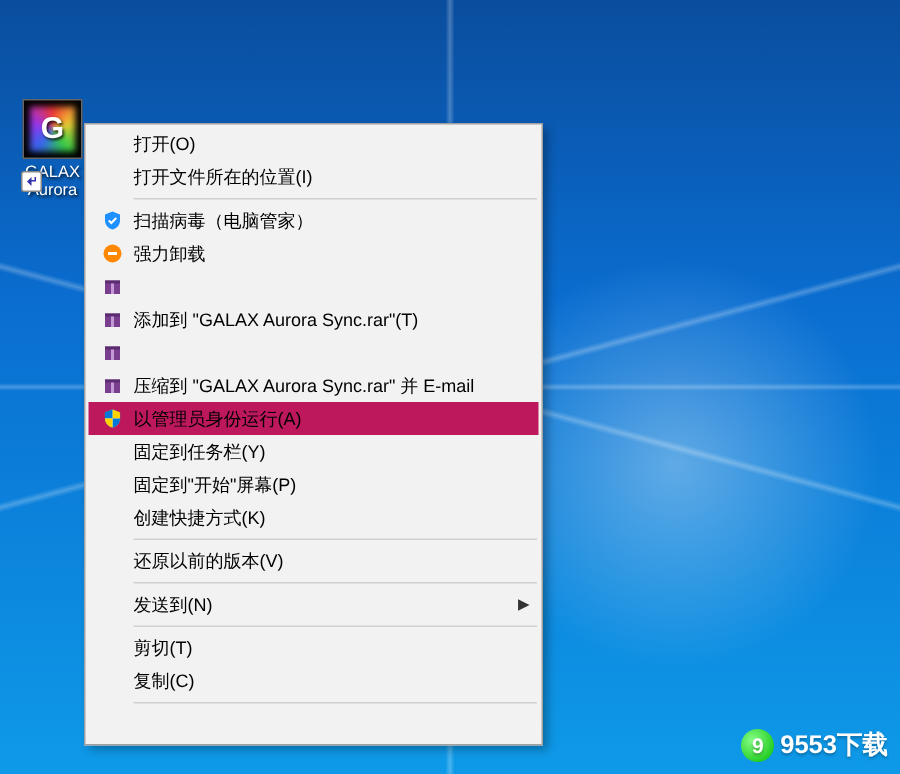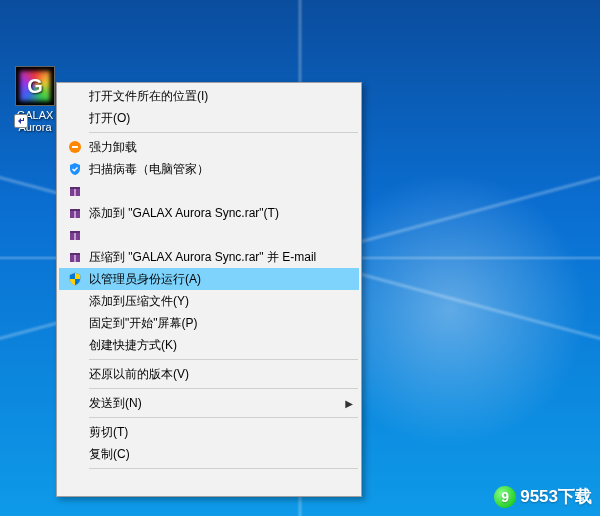--- a/index.html
+++ b/index.html
@@ -73,21 +73,21 @@
       position: relative;
       cursor: default;
     }
     .mi .ic {
       width: 20px; height: 16px;
       display: flex; align-items: center; justify-content: center;
       margin-right: 4px;
       flex-shrink:0;
     }
     .mi .lbl { flex: 1; white-space: nowrap; overflow: hidden; }
-    .mi.highlight { background: #7dd3fc; justify-content: flex-end; }
+    .mi.highlight { background: #be185d; justify-content: flex-end; }
     .mi .sub-arrow {
       position: absolute; right: 6px; top: 50%; transform: translateY(-50%);
       font-size: 10px; color: #333;
     }
     .sep {
       height: 1px; margin: 3px 1px 3px 30px;
       background: #d0d0d0;
     }
     
     svg { display:block; }
@@ -120,44 +120,44 @@
     <svg viewBox="0 0 10 10">
         <path d="M2 8 L2 5 L5 5 L5 2 L8 5 L5 8 L5 6 L3 6 L3 8 Z" transform="rotate(180 5 5)" fill="#33a"></path>
       </svg>
   </div>
   <div>GALAX Aurora</div>
 </div>
 
 <div class="ctxmenu" id="ctxmenu">
     <div class="mi">
       <span class="ic"></span>
+      <span class="lbl">打开(O)</span>
+    </div>
+    <div class="mi">
+      <span class="ic"></span>
       <span class="lbl">打开文件所在的位置(I)</span>
     </div>
-    <div class="mi">
-      <span class="ic"></span>
-      <span class="lbl">打开(O)</span>
-    </div>
-    <div class="sep"></div>
+    <div class="sep"></div>
+    <div class="mi">
+      <span class="ic">
+        <svg width="14" height="14" viewBox="0 0 14 14">
+          <path d="M7 1 L12 3 V7 C12 10 9.5 12.5 7 13 C4.5 12.5 2 10 2 7 V3 Z" fill="#1e90ff"></path>
+          <path d="M4.5 7 L6.2 8.7 L9.5 5.4" stroke="#fff" stroke-width="1.4" fill="none"></path>
+        </svg>
+      </span>
+      <span class="lbl">扫描病毒（电脑管家）</span>
+    </div>
     <div class="mi">
       <span class="ic">
         <svg width="14" height="14" viewBox="0 0 14 14">
           <circle cx="7" cy="7" r="6" fill="#f80"></circle>
           <rect x="4" y="6" width="6" height="2" fill="#fff"></rect>
         </svg>
       </span>
       <span class="lbl">强力卸载</span>
-    </div>
-    <div class="mi">
-      <span class="ic">
-        <svg width="14" height="14" viewBox="0 0 14 14">
-          <path d="M7 1 L12 3 V7 C12 10 9.5 12.5 7 13 C4.5 12.5 2 10 2 7 V3 Z" fill="#1e90ff"></path>
-          <path d="M4.5 7 L6.2 8.7 L9.5 5.4" stroke="#fff" stroke-width="1.4" fill="none"></path>
-        </svg>
-      </span>
-      <span class="lbl">扫描病毒（电脑管家）</span>
     </div>
     <div class="mi">
       <span class="ic">
         <svg width="14" height="14" viewBox="0 0 14 14">
           <path d="M2 3 H12 V12 H2 Z" fill="#7a3e8f"></path>
           <path d="M2 3 H12 V5 H2 Z" fill="#5b2c6f"></path>
           <rect x="6" y="5" width="2" height="7" fill="#c598d8"></rect>
         </svg>
       </span>
     </div>
@@ -197,21 +197,21 @@
           <path d="M7 1 L12 3 V7 H7 Z" fill="#ffd200"></path>
           <path d="M2 3 L7 1 V7 H2 Z" fill="#0078d7"></path>
           <path d="M7 7 H12 C12 10 9.5 12.5 7 13 Z" fill="#0078d7"></path>
           <path d="M7 7 V13 C4.5 12.5 2 10 2 7 Z" fill="#ffd200"></path>
         </svg>
       </span>
       <span class="lbl">以管理员身份运行(A)</span>
     </div>
     <div class="mi">
       <span class="ic"></span>
-      <span class="lbl">添加到压缩文件(Y)</span>
+      <span class="lbl">固定到任务栏(Y)</span>
     </div>
     <div class="mi">
       <span class="ic"></span>
       <span class="lbl">固定到"开始"屏幕(P)</span>
     </div>
     <div class="mi">
       <span class="ic"></span>
       <span class="lbl">创建快捷方式(K)</span>
     </div>
     <div class="sep"></div>

